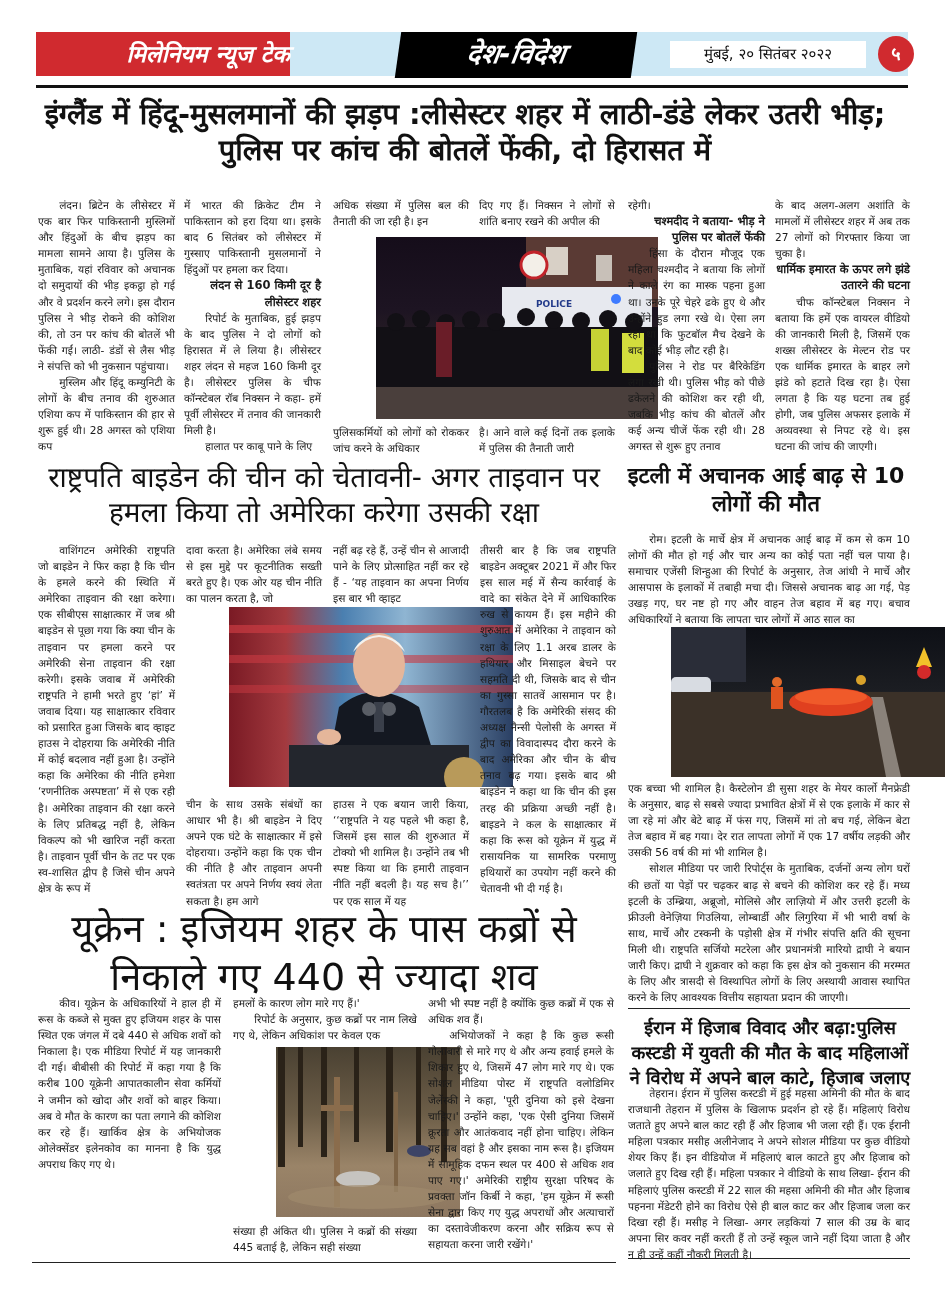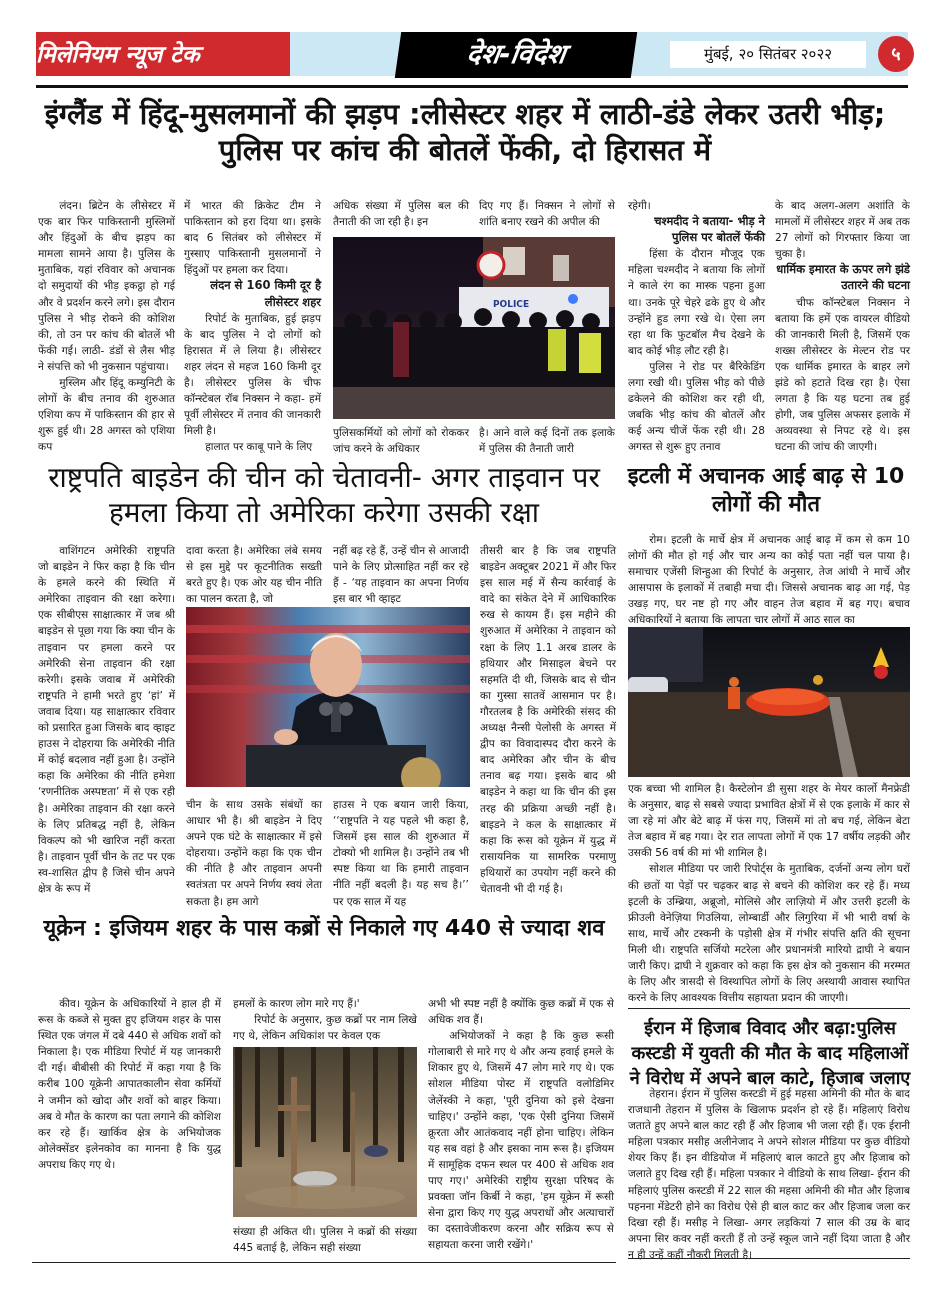--- a/index.html
+++ b/index.html
@@ -1,39 +1,39 @@
 <!DOCTYPE html>
 <html><head>
 <meta charset="utf-8">
 <style>
   * { box-sizing: border-box; margin: 0; padding: 0; }
   html, body { width: 945px; height: 1296px; background: #ffffff; overflow: hidden; }
   body { font-family: "DejaVu Sans", sans-serif; color: #111; position: relative; }
 
   .masthead { position: absolute; left: 36px; top: 32px; width: 872px; height: 44px; background: #cde8f5; }
-  .mast-brand { position: absolute; left: 0; top: 0; width: 254px; height: 44px; background: #d02a2f; color: #fff; font-weight: bold; font-size: 23px; line-height: 44px; text-align: left; font-style: italic; }
+  .mast-brand { position: absolute; left: 0; top: 0; width: 254px; height: 44px; background: #d02a2f; color: #fff; font-weight: bold; font-size: 23px; line-height: 44px; text-align: right; font-style: italic; }
   .mast-section { position: absolute; left: 362px; top: 0; width: 236px; height: 46px; background: #000; color: #fff; font-weight: bold; font-size: 27px; line-height: 44px; text-align: center; font-style: italic; transform: skewX(-8deg); }
   .mast-date { position: absolute; left: 634px; top: 9px; width: 196px; height: 27px; background: #fff; color: #111; font-size: 15px; line-height: 27px; text-align: center; }
   .mast-page { position: absolute; left: 842px; top: 4px; width: 36px; height: 36px; border-radius: 50%; background: #d02a2f; color: #fff; font-weight: bold; font-size: 18px; line-height: 36px; text-align: center; }
   .mast-rule { position: absolute; left: 36px; top: 85px; width: 872px; height: 3px; background: #111; }
 
   .headline { position: absolute; text-align: center; font-weight: bold; color: #111; line-height: 1.25; }
   .hl-main { left: 29px; top: 96px; width: 872px; font-size: 29px; font-weight: bold; }
   .hl-biden { left: 32px; top: 460px; width: 584px; font-size: 28px; font-weight: normal; }
   .hl-italy { left: 620px; top: 462px; width: 292px; font-size: 22px; }
-  .hl-ukraine { left: 32px; top: 906px; width: 584px; font-size: 22px; font-weight: bold; margin-top: 8px; }
+  .hl-ukraine { left: 32px; top: 906px; width: 584px; font-size: 38px; font-weight: normal; }
   .hl-iran { left: 626px; top: 1015px; width: 288px; font-size: 18px; line-height: 1.4; }
 
   .col { position: absolute; font-size: 10.6px; line-height: 16.1px; text-align: justify; color: #1a1a1a; }
   .col p { text-indent: 2em; }
   .col p.noindent { text-indent: 0; }
   .col .sub { font-weight: bold; font-size: 11.5px; text-align: right; display: block; }
   .col .dateline { font-weight: normal; margin-top: 40px; }
 
-  .photo { position: absolute; overflow: hidden; }
+  .photo { position: absolute; overflow: hidden; margin-left: 43px; }
   .photo-riot { left: 333px; top: 237px; width: 282px; height: 182px; background: linear-gradient(180deg, #150d1a 0%, #1d1422 40%, #2a2125 62%, #3a3236 100%); }
   .photo-biden { left: 186px; top: 607px; width: 284px; height: 180px; background: linear-gradient(90deg, #7a1a24 0%, #a33a3f 20%, #4a7fb0 40%, #8fb5d2 62%, #2a3f63 100%); }
   .photo-flood { left: 628px; top: 627px; width: 282px; height: 150px; background: linear-gradient(180deg, #0e1016 0%, #1b1d22 42%, #4a3d2f 60%, #2e261f 100%); }
   .photo-graves { left: 233px; top: 1047px; width: 184px; height: 170px; background: linear-gradient(180deg, #4a4132 0%, #6d5e48 40%, #9a8468 70%, #8d7760 100%); }
 
   .rule-h { position: absolute; height: 2px; background: #222; }
 </style>
 </head>
 <body>
 

